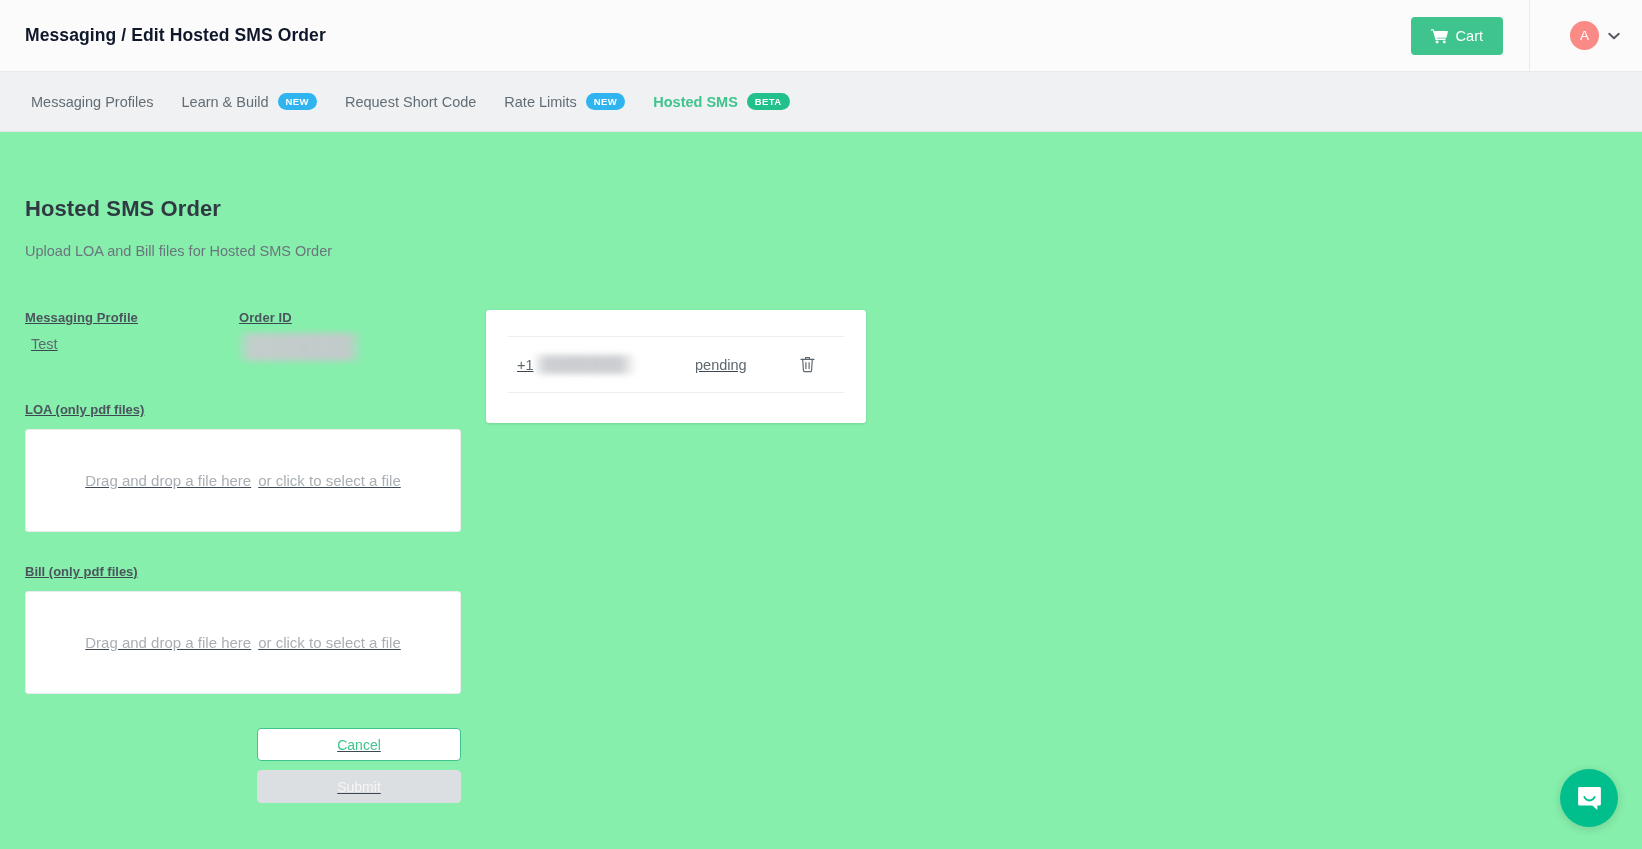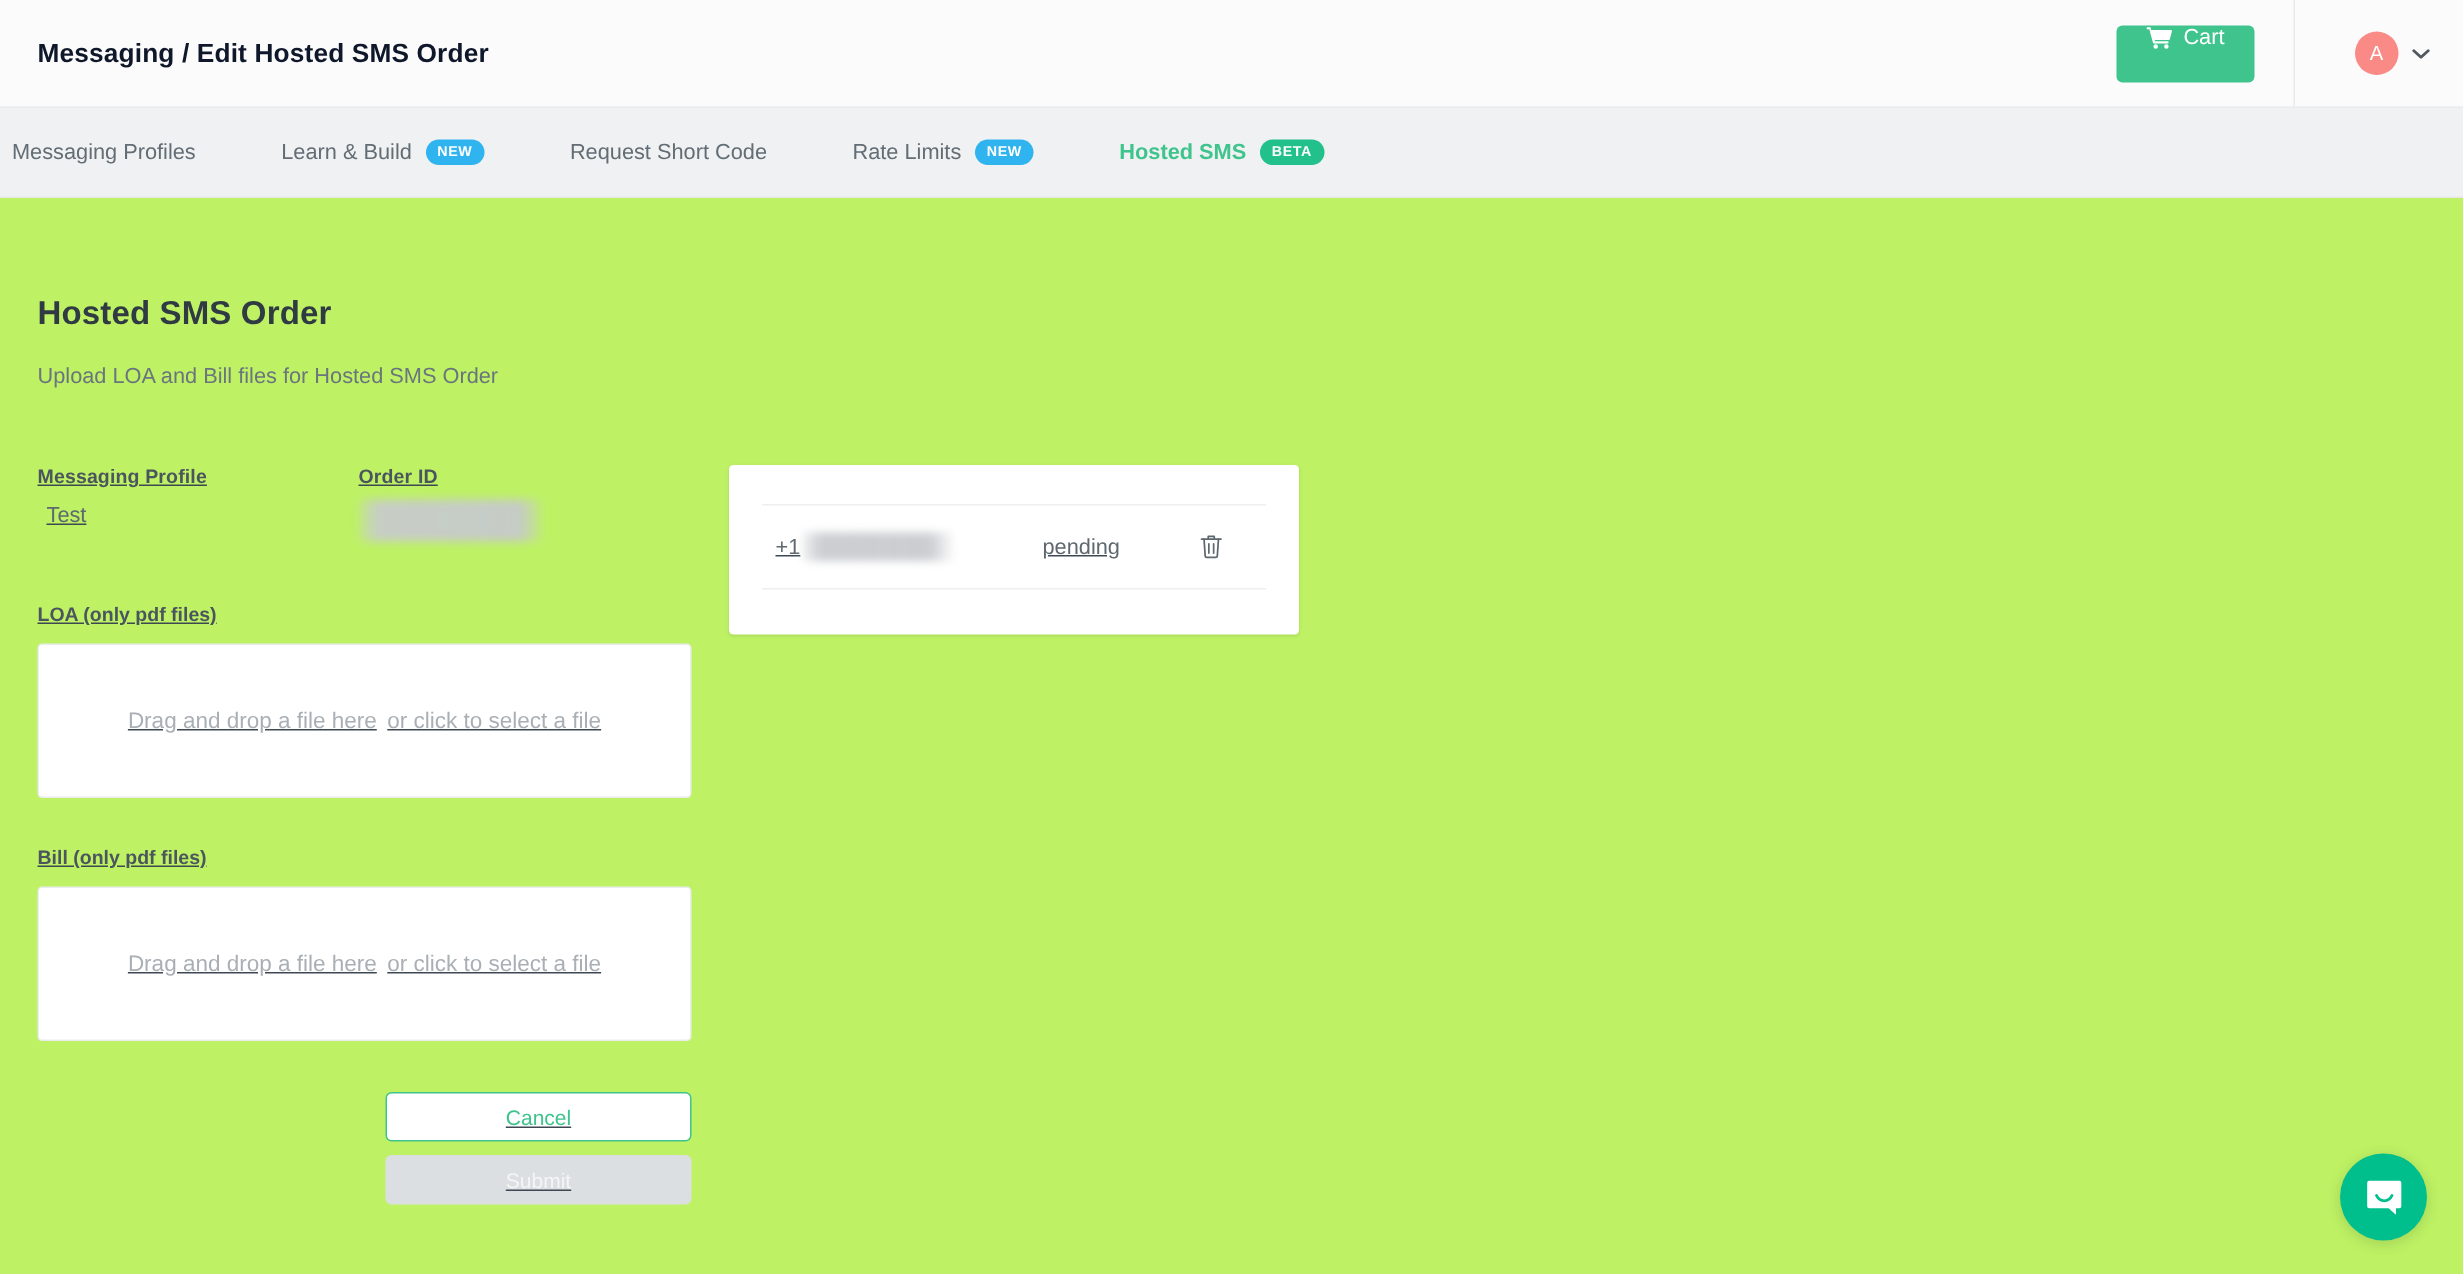--- a/index.html
+++ b/index.html
@@ -34,21 +34,21 @@
     letter-spacing: 0.1px;
   }
   .header-right {
     margin-left: auto;
     display: flex;
     align-items: center;
     height: 100%;
   }
   .cart-button {
     display: flex;
-    align-items: flex-start;
+    align-items: center;
     gap: 8px;
     background: #3ec48c;
     color: #ffffff;
     border: none;
     border-radius: 4px;
     height: 38px;
     padding: 0 20px;
     font-size: 14.5px;
     font-family: "Liberation Sans", sans-serif;
     cursor: pointer;
@@ -81,22 +81,22 @@
   }
   .chevron { width: 12px; height: 8px; display: block; }
 
   
   .navbar {
     height: 60px;
     background: #f0f1f2;
     border-bottom: 1px solid #e4e6e8;
     display: flex;
     align-items: center;
-    padding-left: 8px;
-    gap: 57px;
+    padding-left: 31px;
+    gap: 28px;
   }
   .nav-item {
     display: flex;
     align-items: center;
     gap: 9px;
     font-size: 14.5px;
     color: #636d75;
     cursor: pointer;
     white-space: nowrap;
   }
@@ -116,21 +116,21 @@
     color: #ffffff;
     letter-spacing: 0.4px;
   }
   .badge.new { background: #2fb4f0; }
   .badge.beta { background: #22c08a; }
 
   
   .main {
     position: relative;
     height: 717px;
-    background: #bef264;
+    background: #86efac;
     padding: 0 25px;
   }
   .page-title {
     font-size: 22px;
     font-weight: bold;
     color: #2f3a43;
     padding-top: 64px;
     letter-spacing: 0.1px;
   }
   .page-subtitle {

